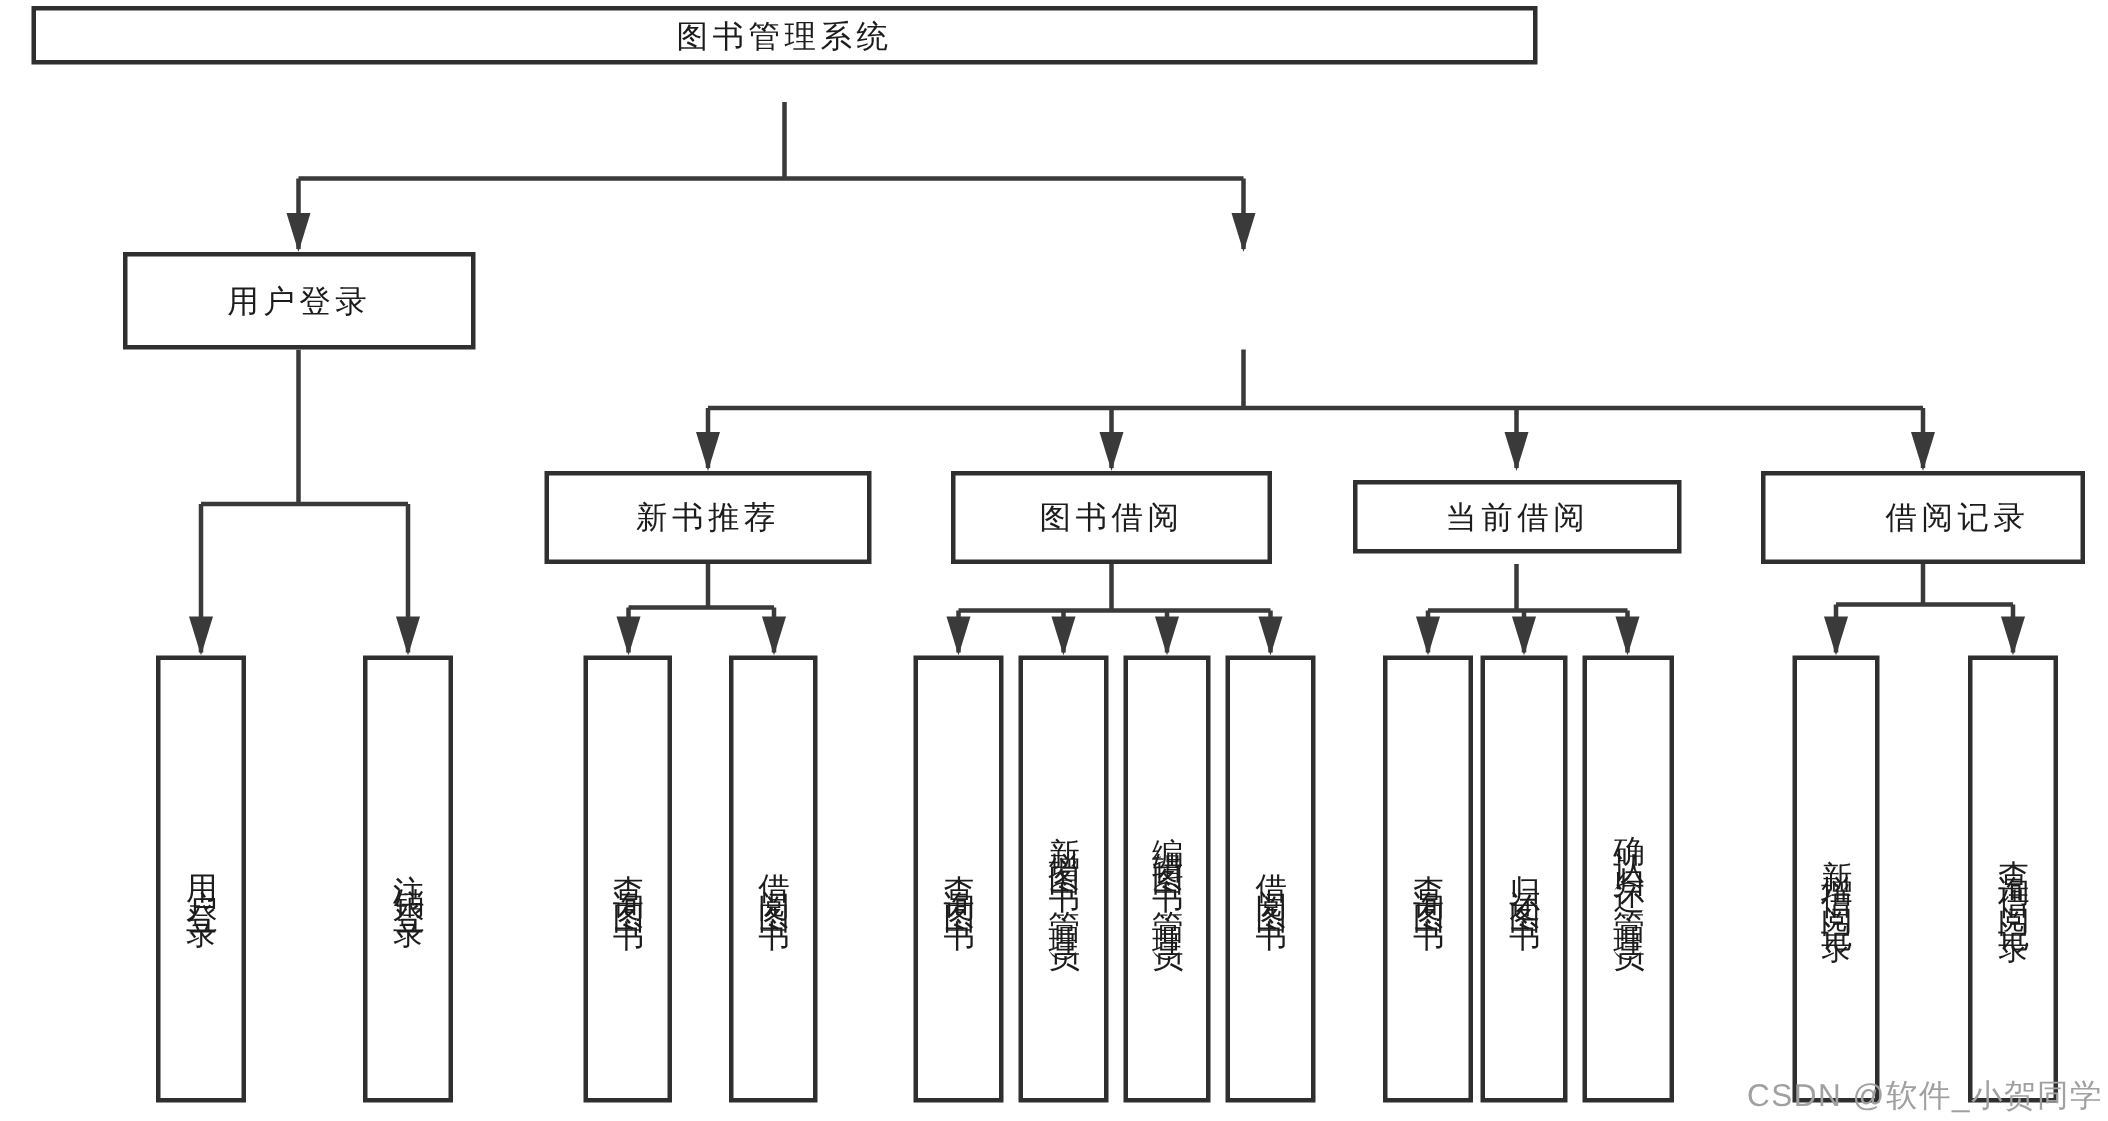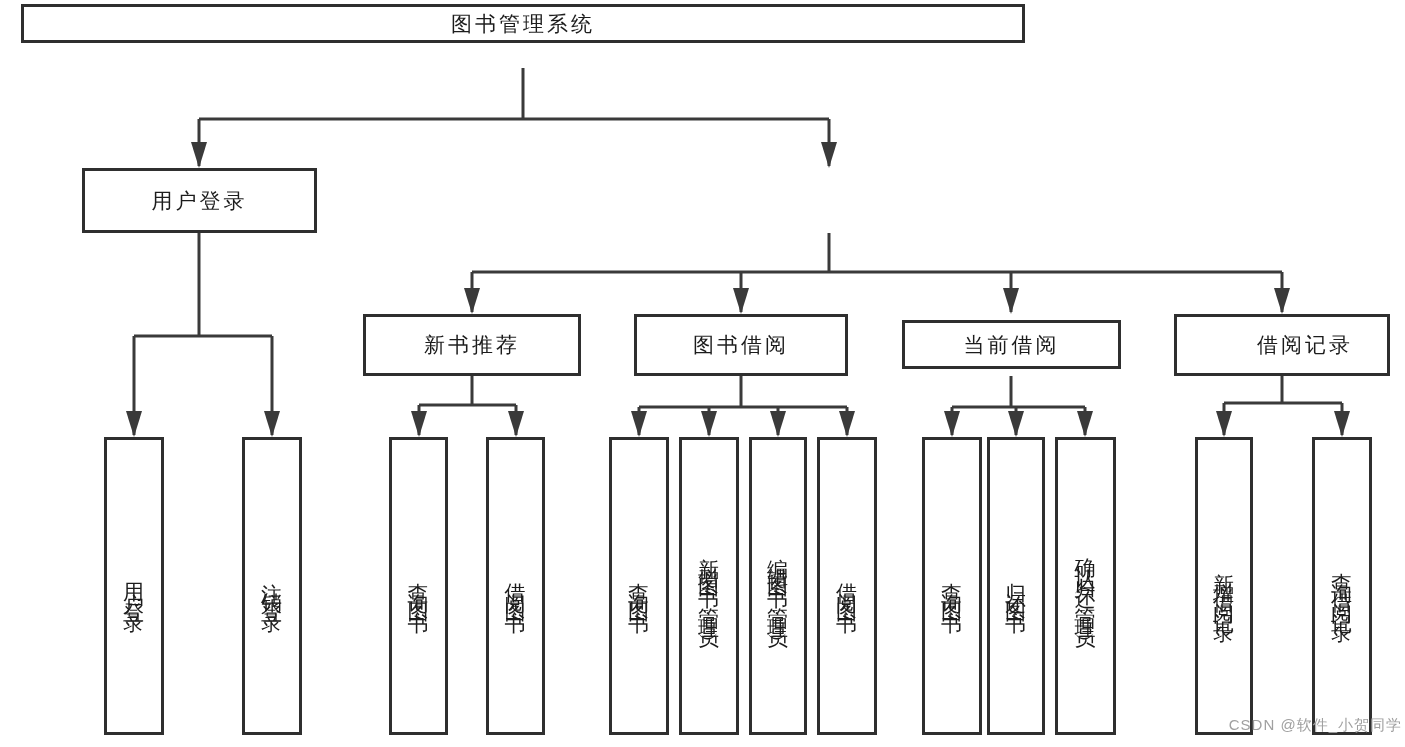--- a/index.html
+++ b/index.html
@@ -55,21 +55,21 @@
   .l-c3{left:749px;width:58px;}
   .l-c4{left:817px;width:60px;}
   .l-d1{left:922px;width:60px;}
   .l-d2{left:987px;width:58px;}
   .l-d3{left:1055px;width:61px;}
   .l-e1{left:1195px;width:58px;}
   .l-e2{left:1312px;width:60px;}
   .watermark{
     position:absolute;
     right:3px;top:716px;
-    font-size:15px;
+    font-size:21px;
     color:var(--watermark);
     letter-spacing:1px;
     white-space:nowrap;
     z-index:2;
   }
 </style>
 </head>
 <body>
 
 <div id="stage">

